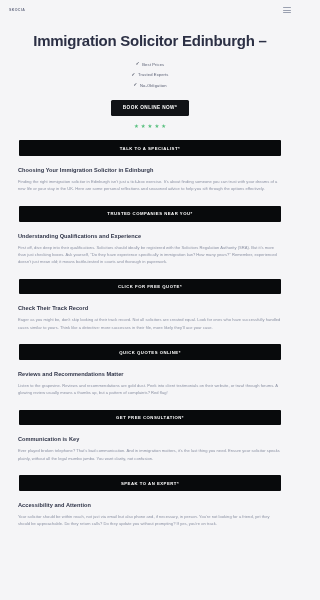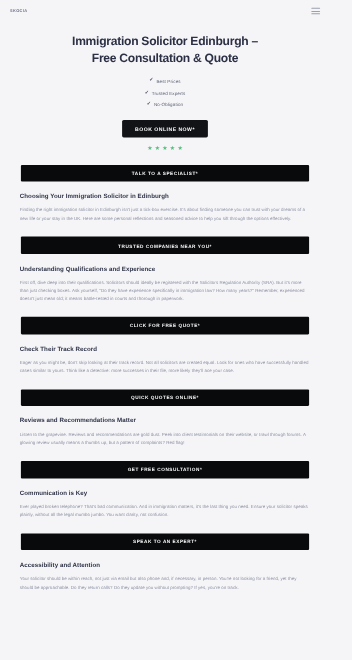--- a/index.html
+++ b/index.html
@@ -56,21 +56,21 @@
     border-radius: 1px;
   }
 
   
   .hero {
     padding: 11px 18px 0;
     text-align: center;
   }
 
   .hero h1 {
-    font-size: 11px;
+    font-size: 15px;
     line-height: 1.33;
     font-weight: 700;
     color: #2c3045;
     letter-spacing: -0.25px;
   }
 
   .benefits {
     margin-top: 11px;
     display: flex;
     flex-direction: column;
@@ -179,21 +179,20 @@
     <div class="hamburger">
       <i></i>
       <i></i>
       <i></i>
     </div>
   </header>
 
   <section class="hero">
     <h1>
       <span>Immigration Solicitor Edinburgh –</span><br>
-      <span>Free Consultation &amp; Quote</span>
     </h1>
 
     <div class="benefits">
       <div class="benefit">
         <span class="check">✓</span>
         <span>Best Prices</span>
       </div>
       <div class="benefit">
         <span class="check">✓</span>
         <span>Trusted Experts</span>

